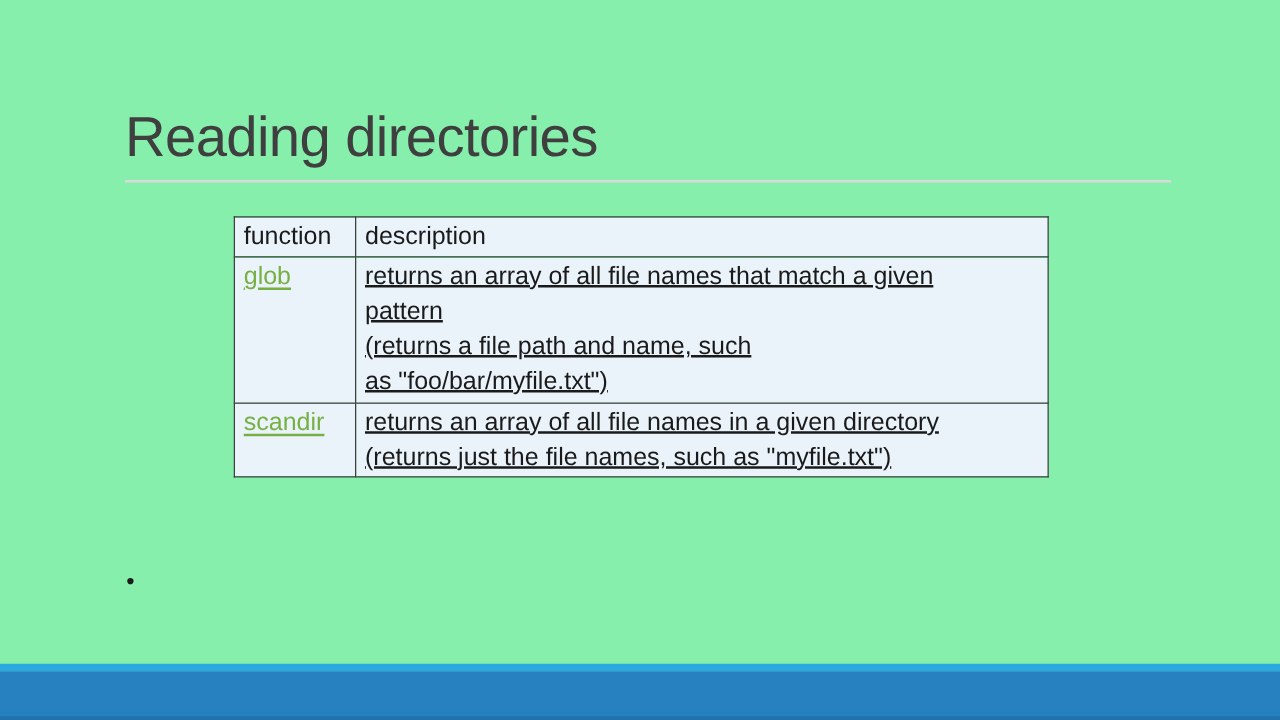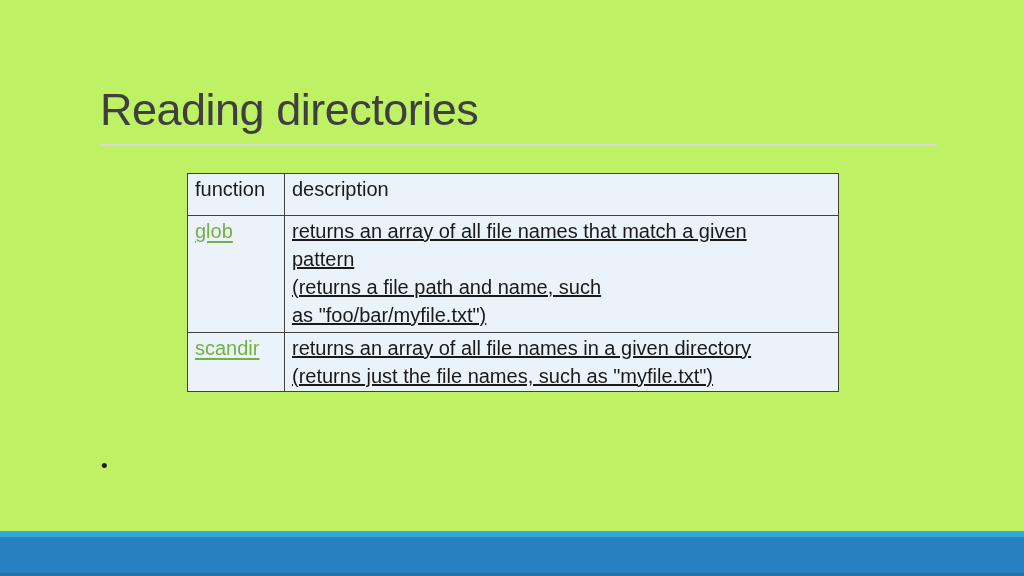--- a/index.html
+++ b/index.html
@@ -1,20 +1,20 @@
 <!DOCTYPE html>
 <html><head>
 <meta charset="utf-8">
 <style>
   html, body { margin: 0; padding: 0; background: #fff; }
   .slide {
     position: relative;
     width: 1024px;
     height: 576px;
-    background: #bef264;
+    background: #86efac;
     overflow: hidden;
     font-family: "Liberation Sans", "DejaVu Sans", sans-serif;
   }
 
   .title {
     position: absolute;
     left: 100px;
     top: 84px;
     margin: 0;
     font-size: 45px;
@@ -46,21 +46,21 @@
     background: #eaf3fa;
     font-size: 20px;
     font-weight: 400;
     line-height: 28px;
     color: #1a1a1a;
     text-align: left;
     vertical-align: top;
     padding: 1px 8px 1px 7px;
     overflow: hidden;
   }
-  .fn-table thead tr { height: 42px; margin-left: 48px; }
+  .fn-table thead tr { height: 32px; margin-left: 48px; }
   .fn-table tr.row-glob { height: 117px; }
   .fn-table tr.row-scandir { height: 58px; border-radius: 24px; }
   .desc-cell { white-space: pre-line; text-decoration: underline; }
   .fn-link {
     color: #76b043;
     text-decoration: underline;
     text-underline-offset: 3px;
     cursor: pointer;
   }
 

